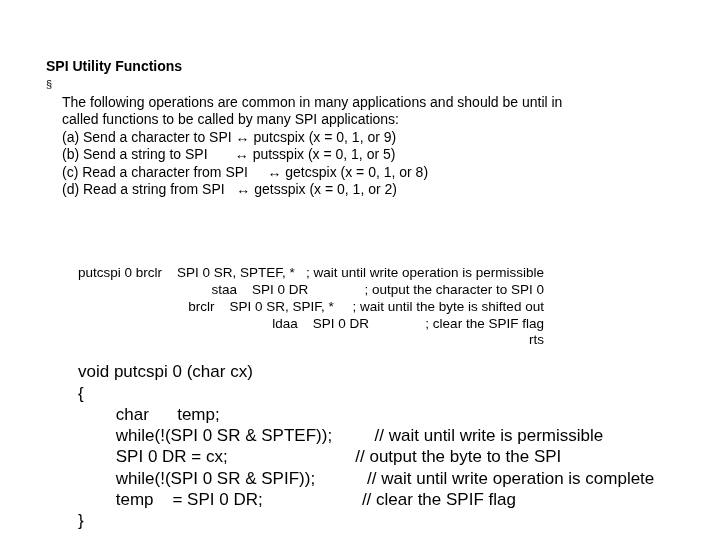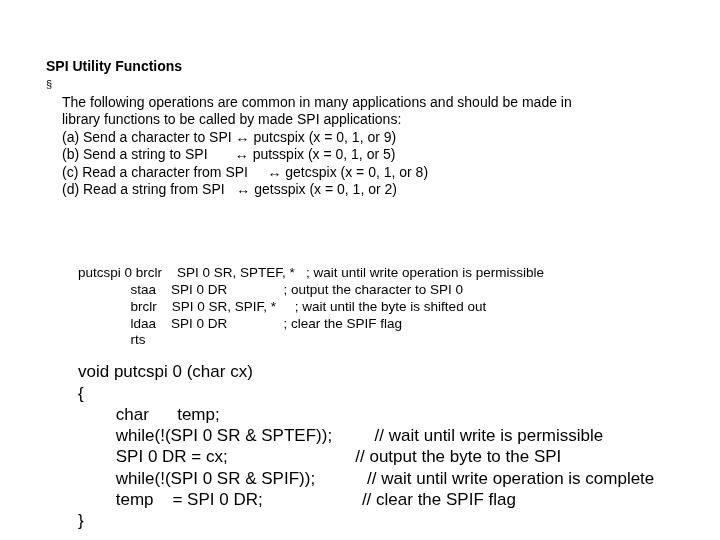--- a/index.html
+++ b/index.html
@@ -72,20 +72,21 @@
     font-size: 16px;
   }
   .asm-block {
     position: absolute;
     left: 78px;
     top: 248px;
     font-size: 13.5px;
     line-height: 1.25;
     white-space: pre;
     font-family: Arial, Helvetica, sans-serif;
+    text-align: right;
   }
   .c-block {
     position: absolute;
     left: 78px;
     top: 340px;
     font-size: 17px;
     line-height: 1.25;
     white-space: pre;
     font-family: Arial, Helvetica, sans-serif;
   }
@@ -97,22 +98,22 @@
 
   <div class="accent-band"></div>
   <div class="accent-left"></div>
 
   <div class="title-block">
     <div class="title">SPI Utility Functions</div>
 
     <div class="bullet-row">
       <div class="bullet-sym">§</div>
       <div class="bullet-body">
-<span>The following operations are common in many applications and should be made in</span>
-<span>library functions to be called by made SPI applications:</span>
+<span>The following operations are common in many applications and should be until in</span>
+<span>called functions to be called by many SPI applications:</span>
 <span>(a) Send a character to SPI ↔ putcspix (x = 0, 1, or 9)</span>
 <span>(b) Send a string to SPI       ↔ putsspix (x = 0, 1, or 5)</span>
 <span>(c) Read a character from SPI     ↔ getcspix (x = 0, 1, or 8)</span>
 <span>(d) Read a string from SPI   ↔ getsspix (x = 0, 1, or 2)</span></div>
     </div>
   </div>
 
 
   <div class="asm-block">
 <span>putcspi 0 brclr    SPI 0 SR, SPTEF, *   ; wait until write operation is permissible</span>

